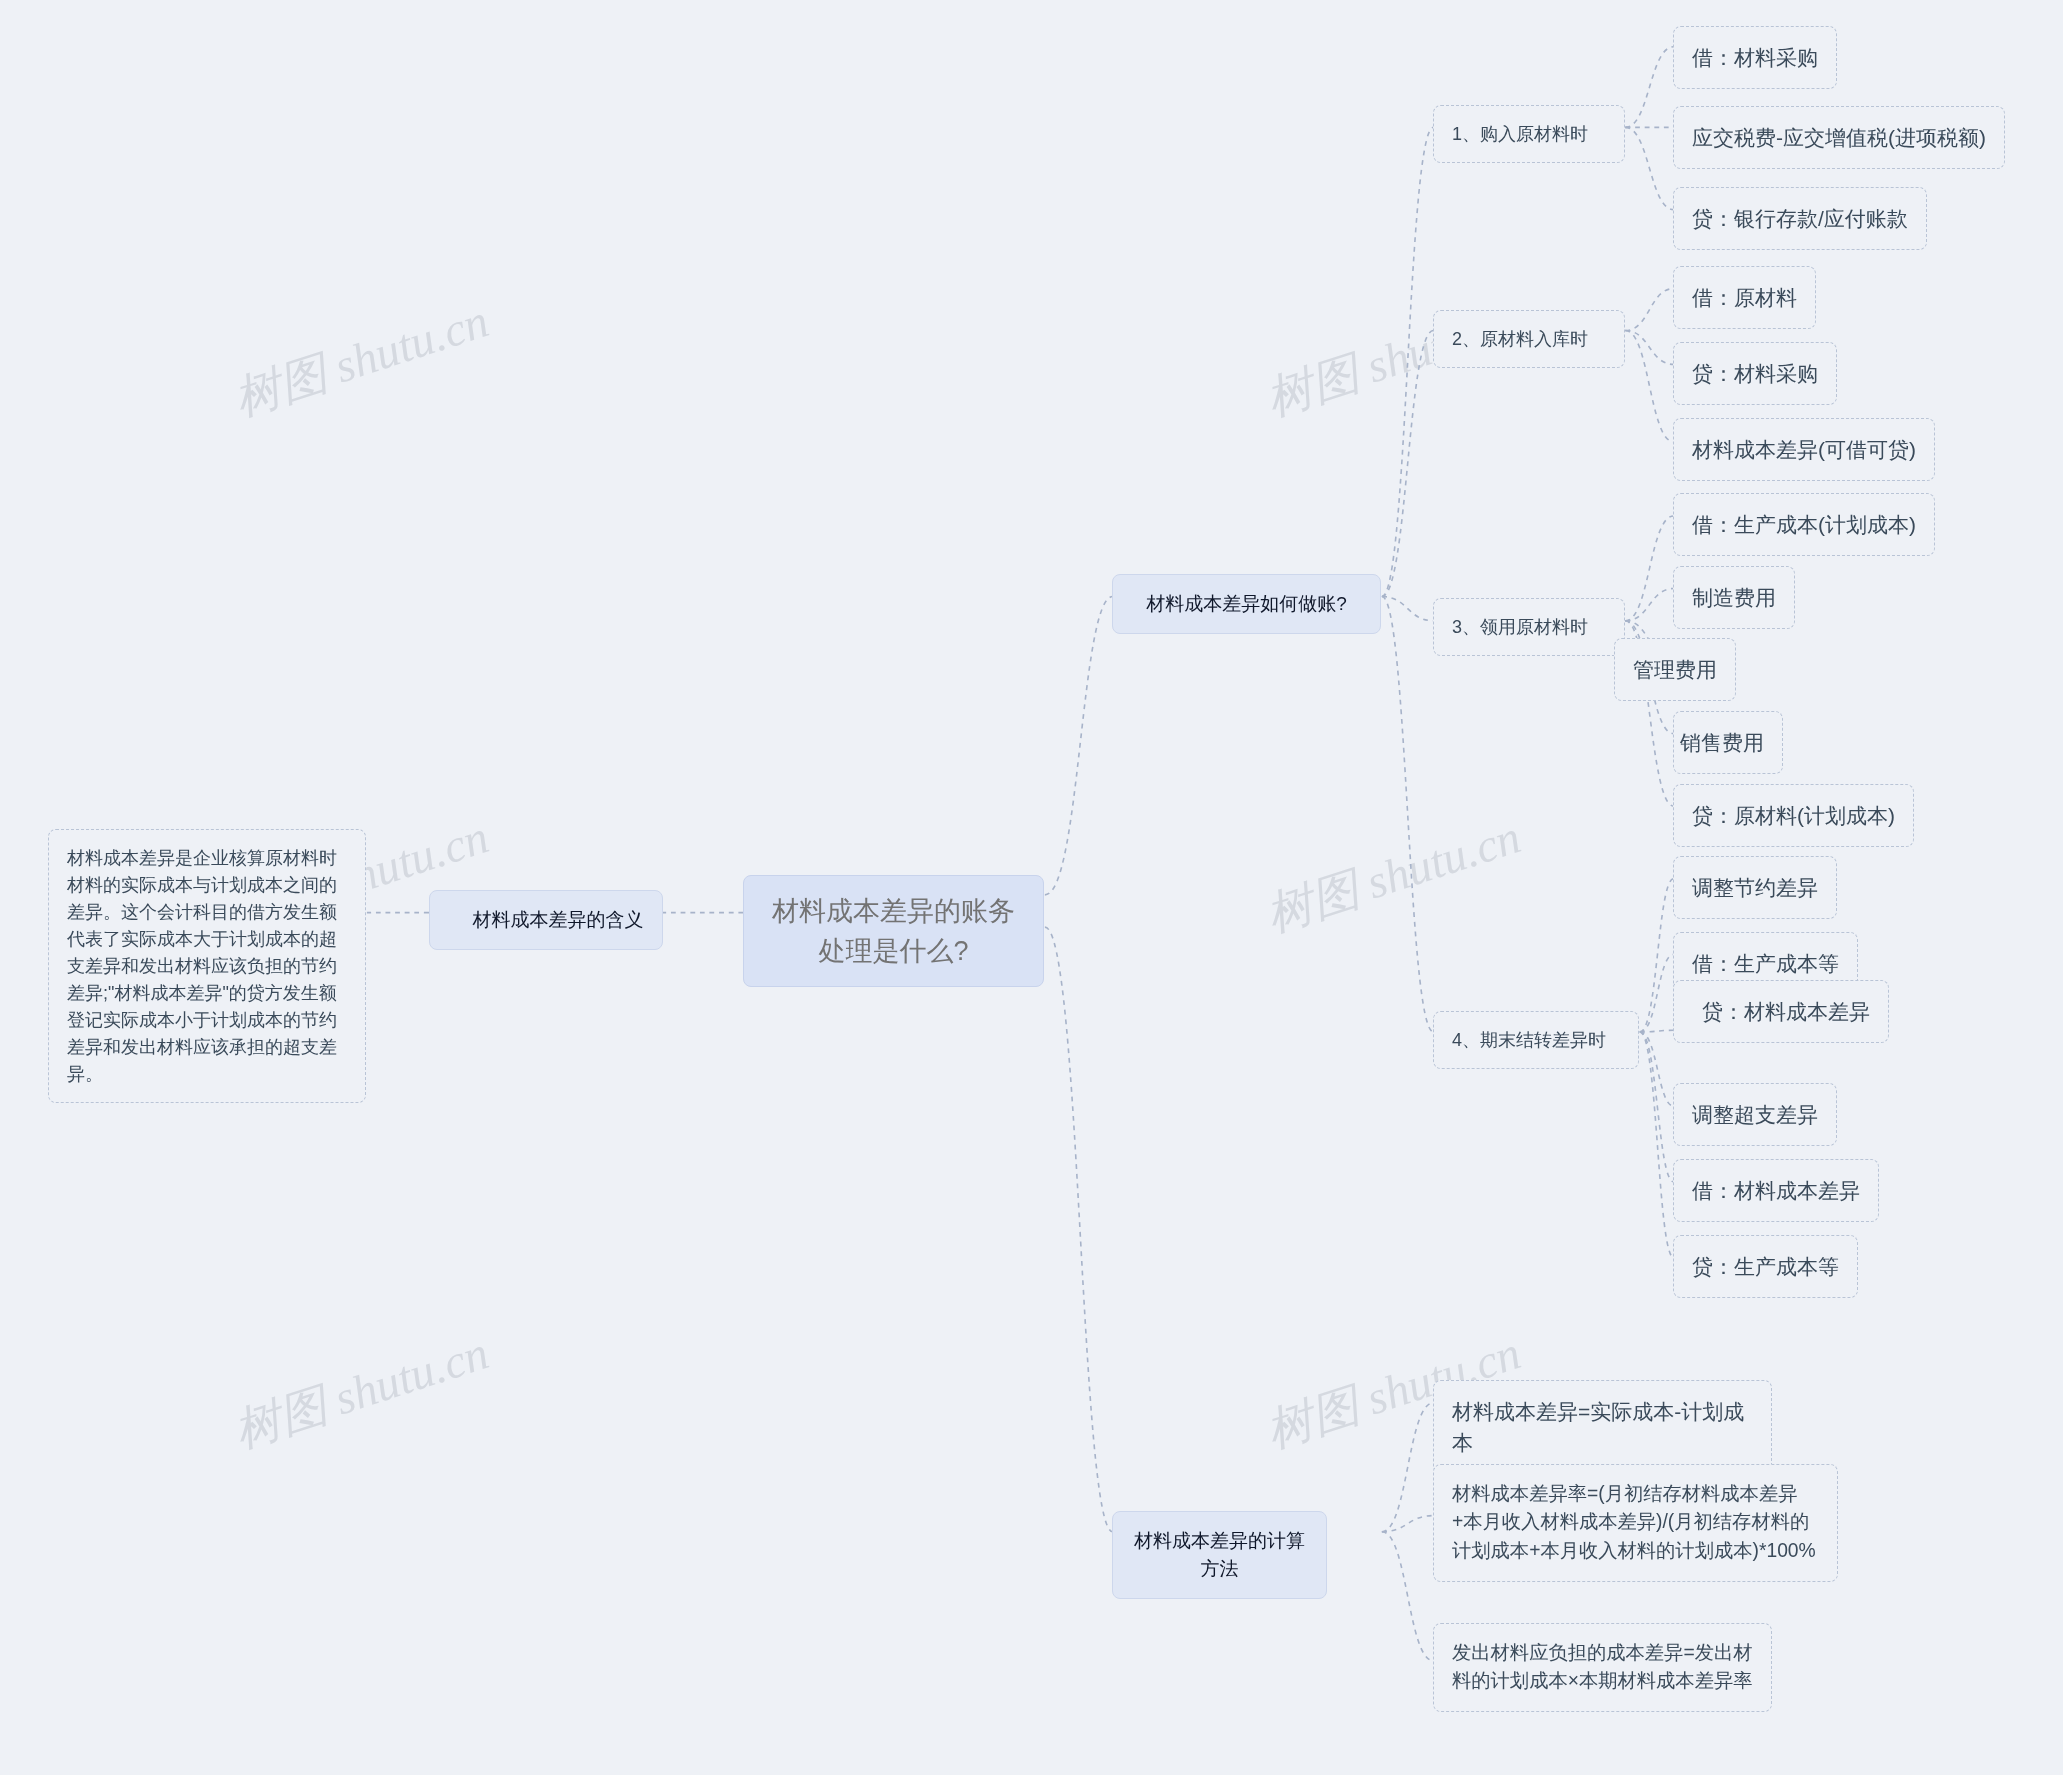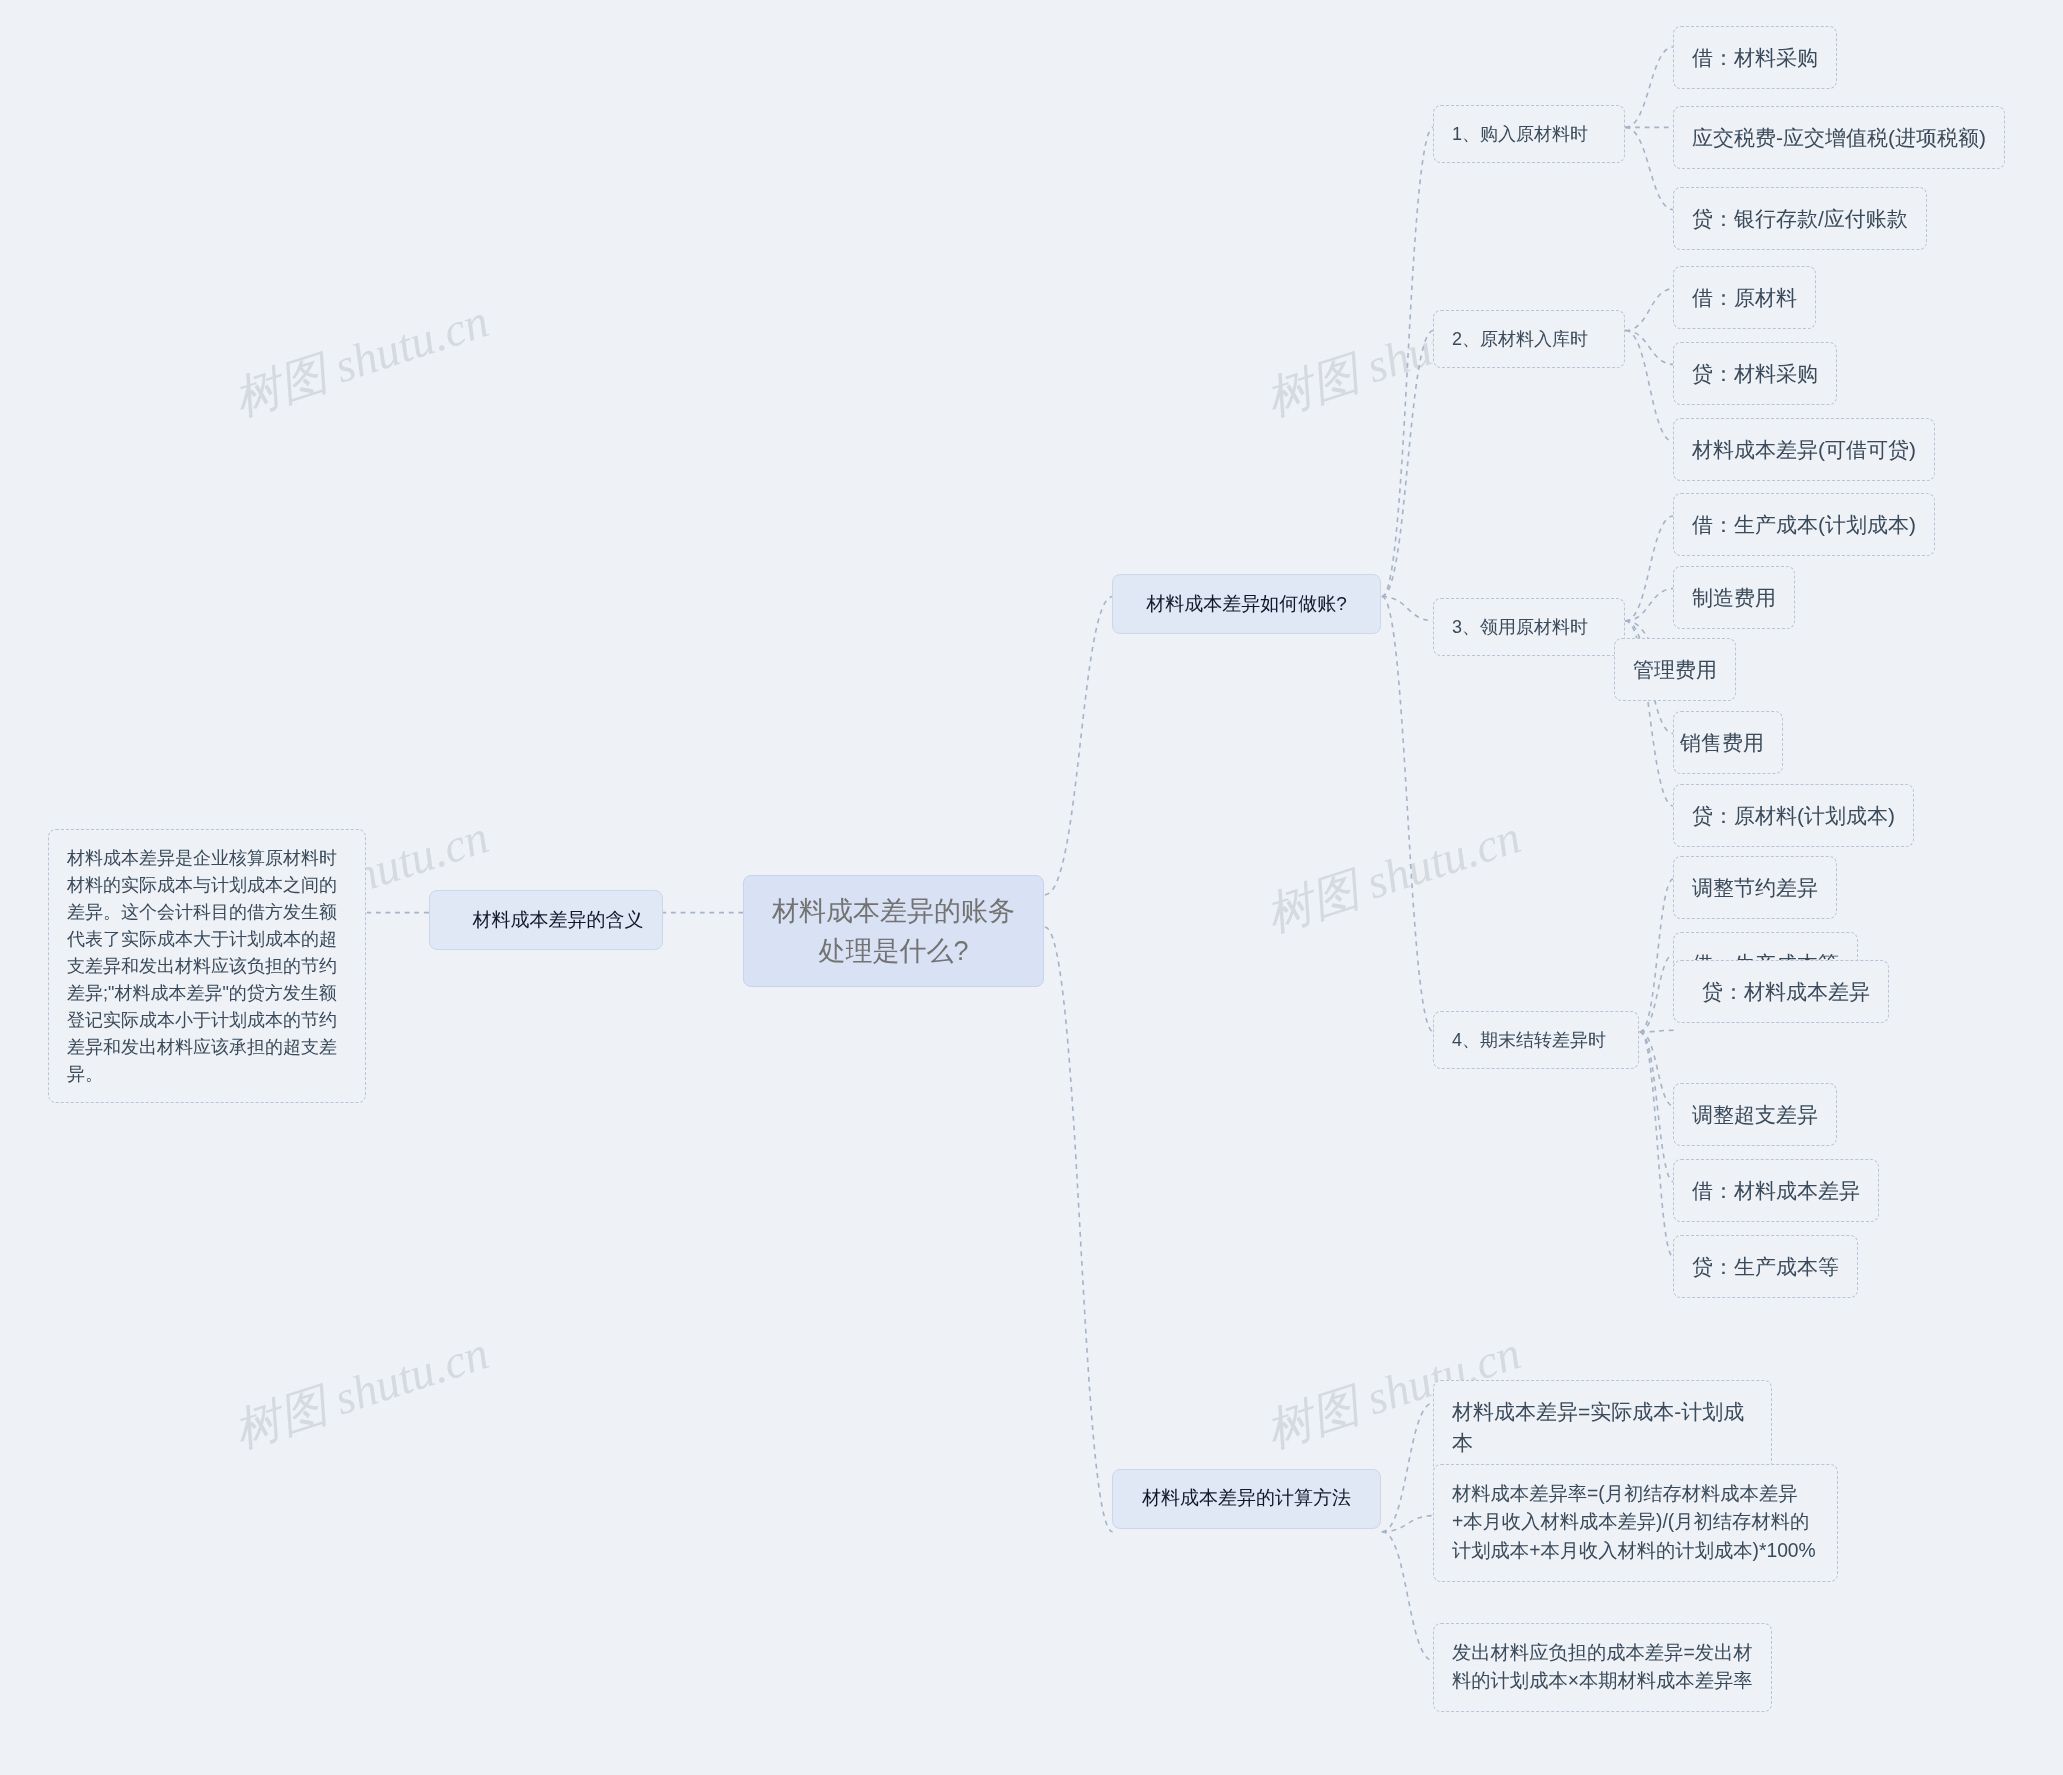--- a/index.html
+++ b/index.html
@@ -170,34 +170,34 @@
 
 <div class="node group" style="left:1433px; top:1011px; width:206px;">
   <span>4、期末结转差异时</span>
 </div>
 <div class="node" style="left:1673px; top:856px;">
   <span>调整节约差异</span>
 </div>
 <div class="node" style="left:1673px; top:932px;">
   <span>借：生产成本等</span>
 </div>
-<div class="node" style="left:1673px; top:960px;padding-left:28px;">
+<div class="node" style="left:1673px; top:980px;padding-left:28px;">
   <span>贷：材料成本差异</span>
 </div>
 <div class="node" style="left:1673px; top:1083px;">
   <span>调整超支差异</span>
 </div>
 <div class="node" style="left:1673px; top:1159px;">
   <span>借：材料成本差异</span>
 </div>
 <div class="node" style="left:1673px; top:1235px;">
   <span>贷：生产成本等</span>
 </div>
 
-<div class="node branch" style="left:1112px; top:1469px; width:269px; text-align:center;font-family:Liberation Mono, monospace;">
+<div class="node branch" style="left:1112px; top:1511px; width:215px; text-align:center;">
   <span>材料成本差异的计算方法</span>
 </div>
 <div class="node" style="left:1433px; top:1380px; width:339px;">
   <span>材料成本差异=实际成本-计划成本</span>
 </div>
 <div class="node" style="left:1433px; top:1464px; width:405px; font-size:19.3px;">
   <span>材料成本差异率=(月初结存材料成本差异+本月收入材料成本差异)/(月初结存材料的计划成本+本月收入材料的计划成本)*100%</span>
 </div>
 <div class="node" style="left:1433px; top:1623px; width:339px; font-size:19.3px;">
   <span>发出材料应负担的成本差异=发出材料的计划成本×本期材料成本差异率</span>

